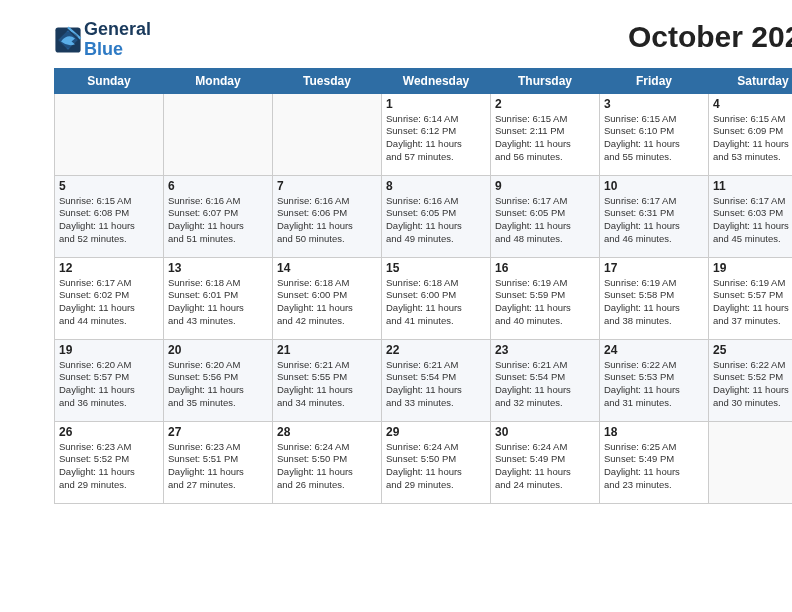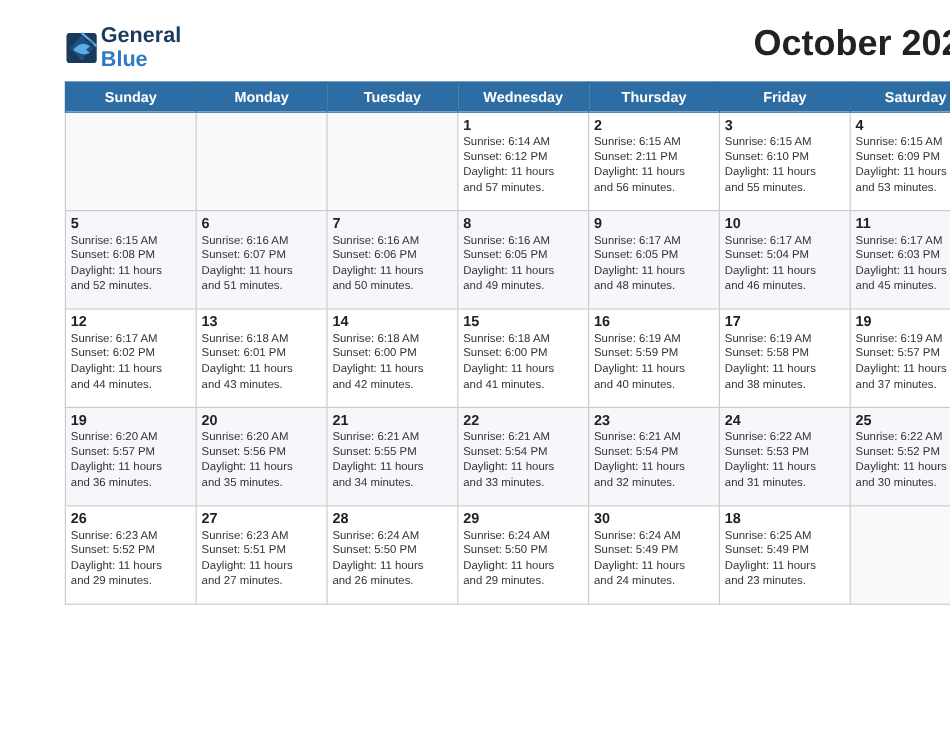--- a/index.html
+++ b/index.html
@@ -167,21 +167,21 @@
           <td>
             <span class="day-number">8</span>
             <div class="day-info"><span>Sunrise: 6:16 AM</span><br><span>Sunset: 6:05 PM</span><br><span>Daylight: 11 hours</span><br><span>and 49 minutes.</span></div>
           </td>
           <td>
             <span class="day-number">9</span>
             <div class="day-info"><span>Sunrise: 6:17 AM</span><br><span>Sunset: 6:05 PM</span><br><span>Daylight: 11 hours</span><br><span>and 48 minutes.</span></div>
           </td>
           <td>
             <span class="day-number">10</span>
-            <div class="day-info"><span>Sunrise: 6:17 AM</span><br><span>Sunset: 5:04 PM</span><br><span>Daylight: 11 hours</span><br><span>and 46 minutes.</span></div>
+            <div class="day-info"><span>Sunrise: 6:17 AM</span><br><span>Sunset: 6:31 PM</span><br><span>Daylight: 11 hours</span><br><span>and 46 minutes.</span></div>
           </td>
           <td>
             <span class="day-number">11</span>
             <div class="day-info"><span>Sunrise: 6:17 AM</span><br><span>Sunset: 6:03 PM</span><br><span>Daylight: 11 hours</span><br><span>and 45 minutes.</span></div>
           </td>
         </tr>
         <tr>
           <td>
             <span class="day-number">12</span>
             <div class="day-info"><span>Sunrise: 6:17 AM</span><br><span>Sunset: 6:02 PM</span><br><span>Daylight: 11 hours</span><br><span>and 44 minutes.</span></div>

